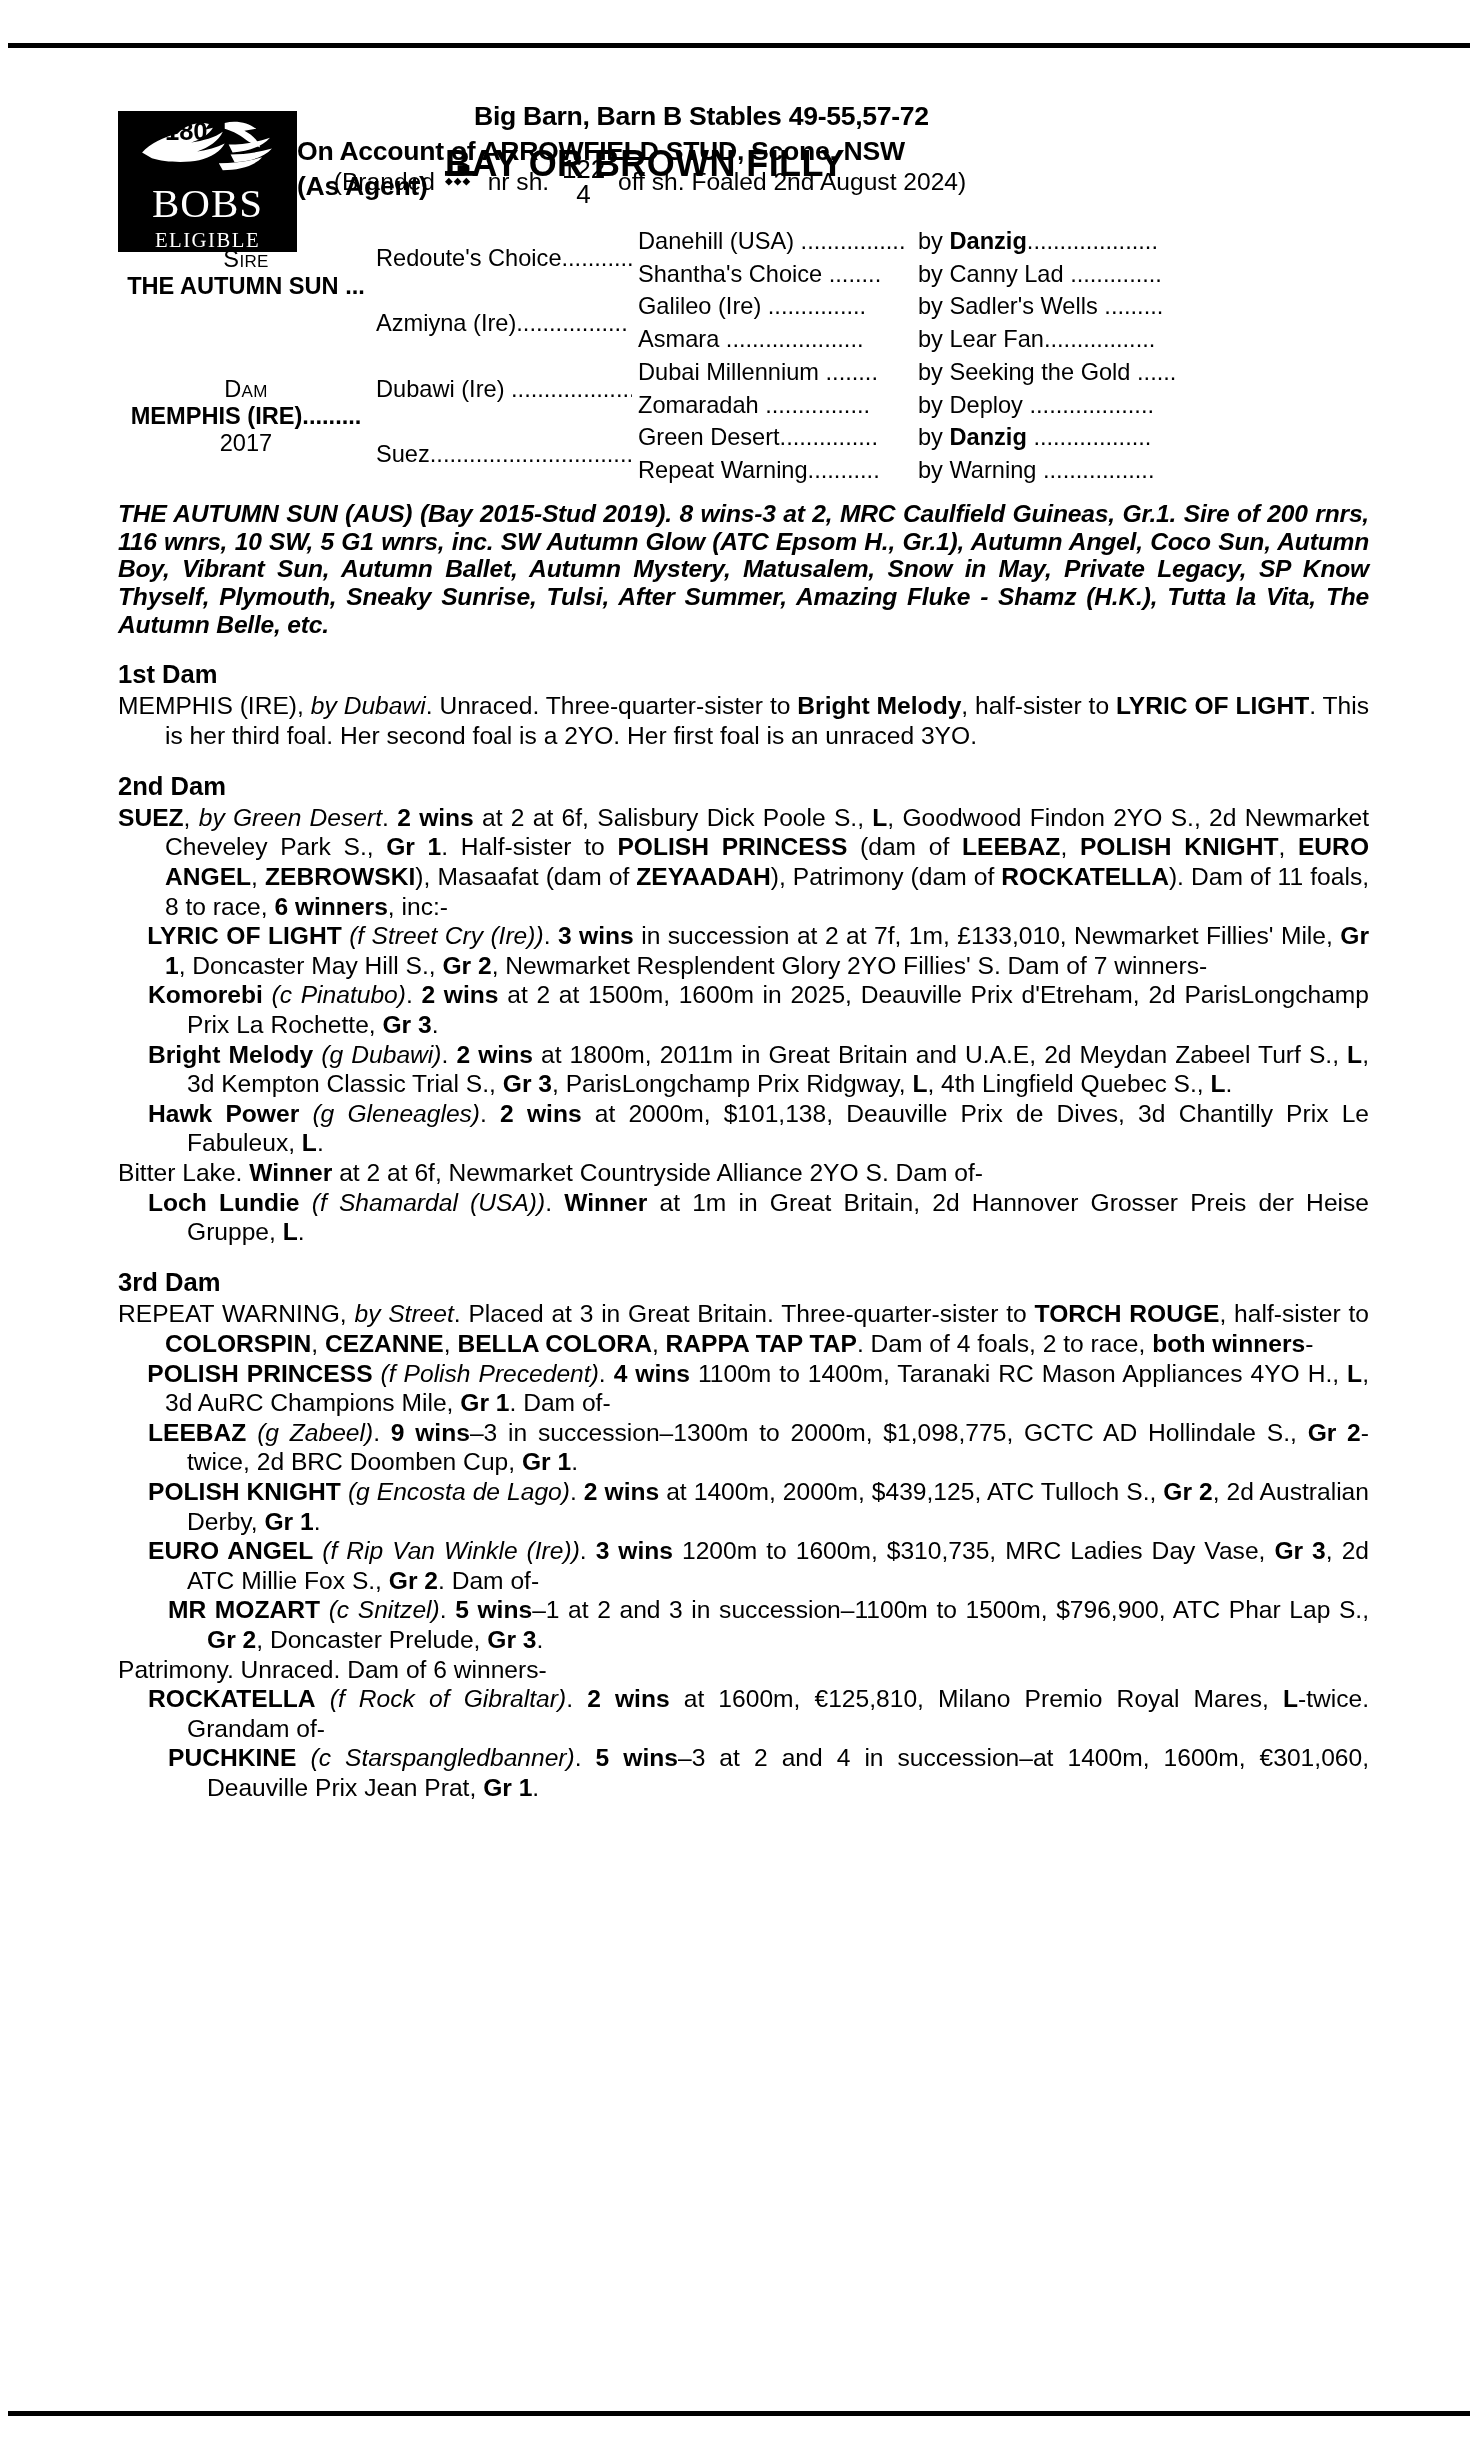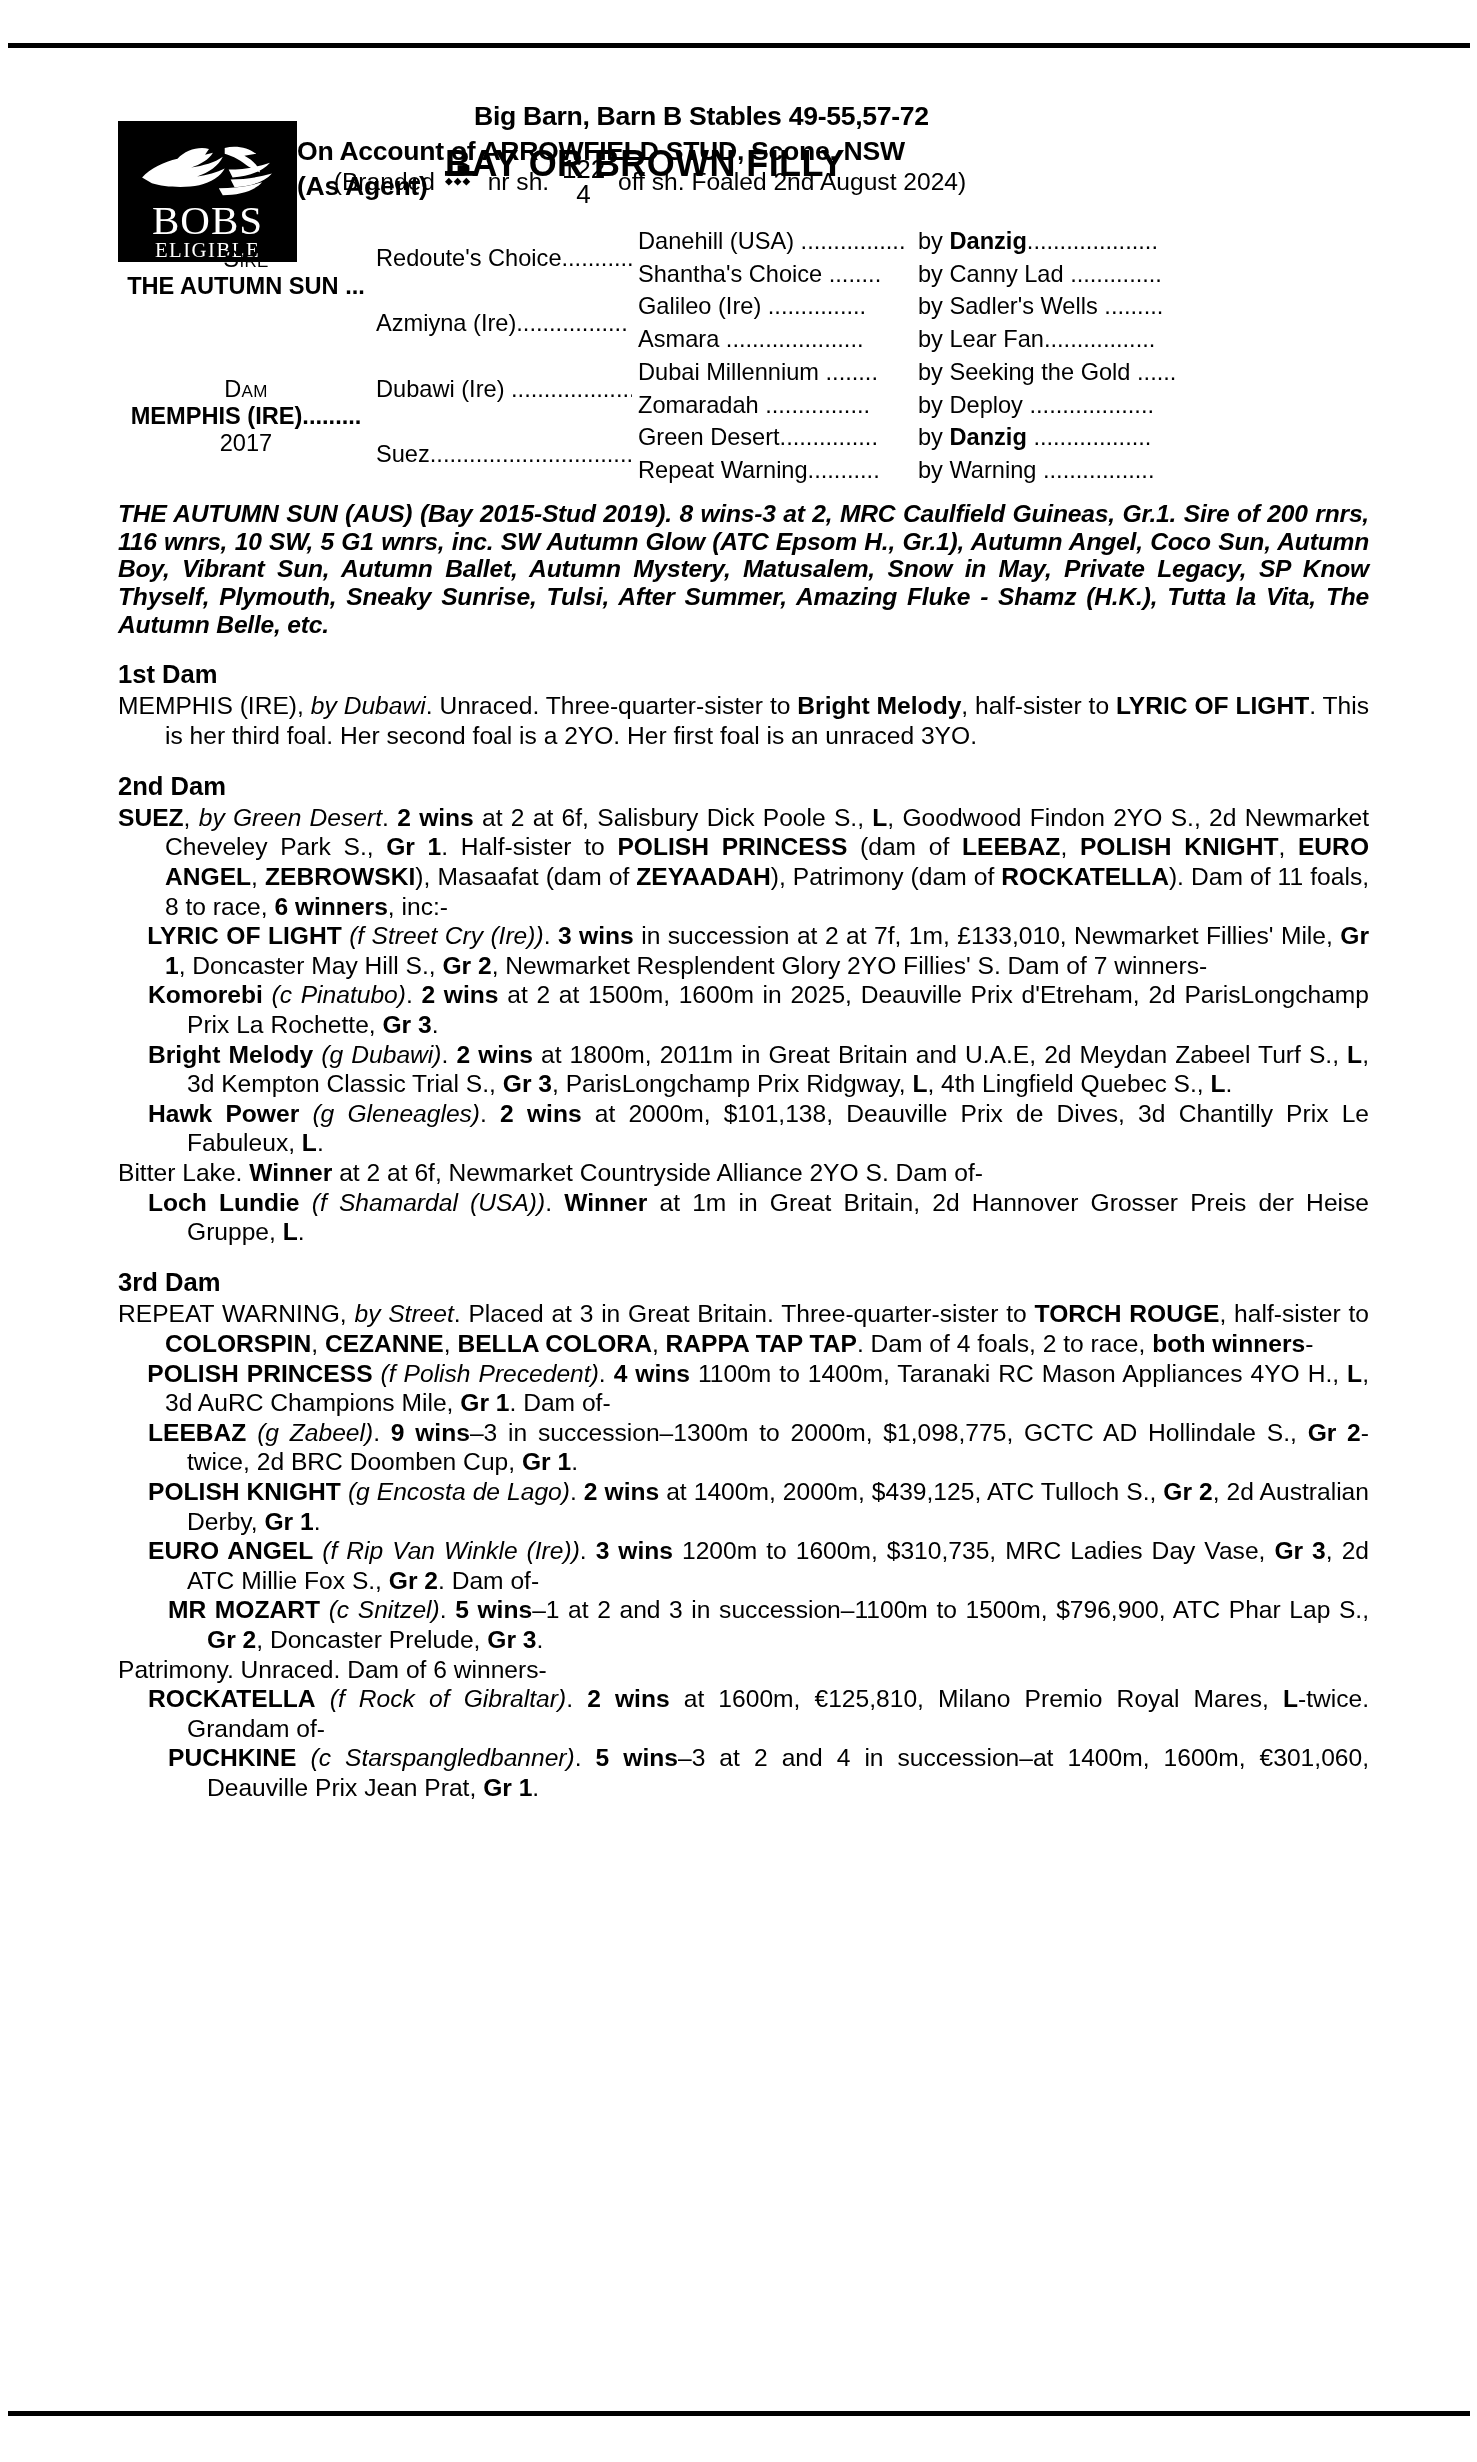--- a/index.html
+++ b/index.html
@@ -36,29 +36,29 @@
     position: absolute;
     left: 118px;
     top: 99px;
     width: 1251px;
   }
 
   
   .logo {
     position: absolute;
     left: 0px;
-    top: 22px;
+    top: 12px;
     width: 179px;
     height: 141px;
     background: #000;
     color: #fff;
     display: flex;
     flex-direction: column;
     align-items: center;
-    justify-content: flex-end;
+    justify-content: space-between;
     padding-top: 5.9px;
     box-sizing: border-box;
   }
   .logo svg { display:block; }
   .logo .bobs {
     font-family: "Liberation Serif", serif;
     font-size: 41px;
     line-height: 39px;
     letter-spacing: 1px;
     font-weight: 400;

